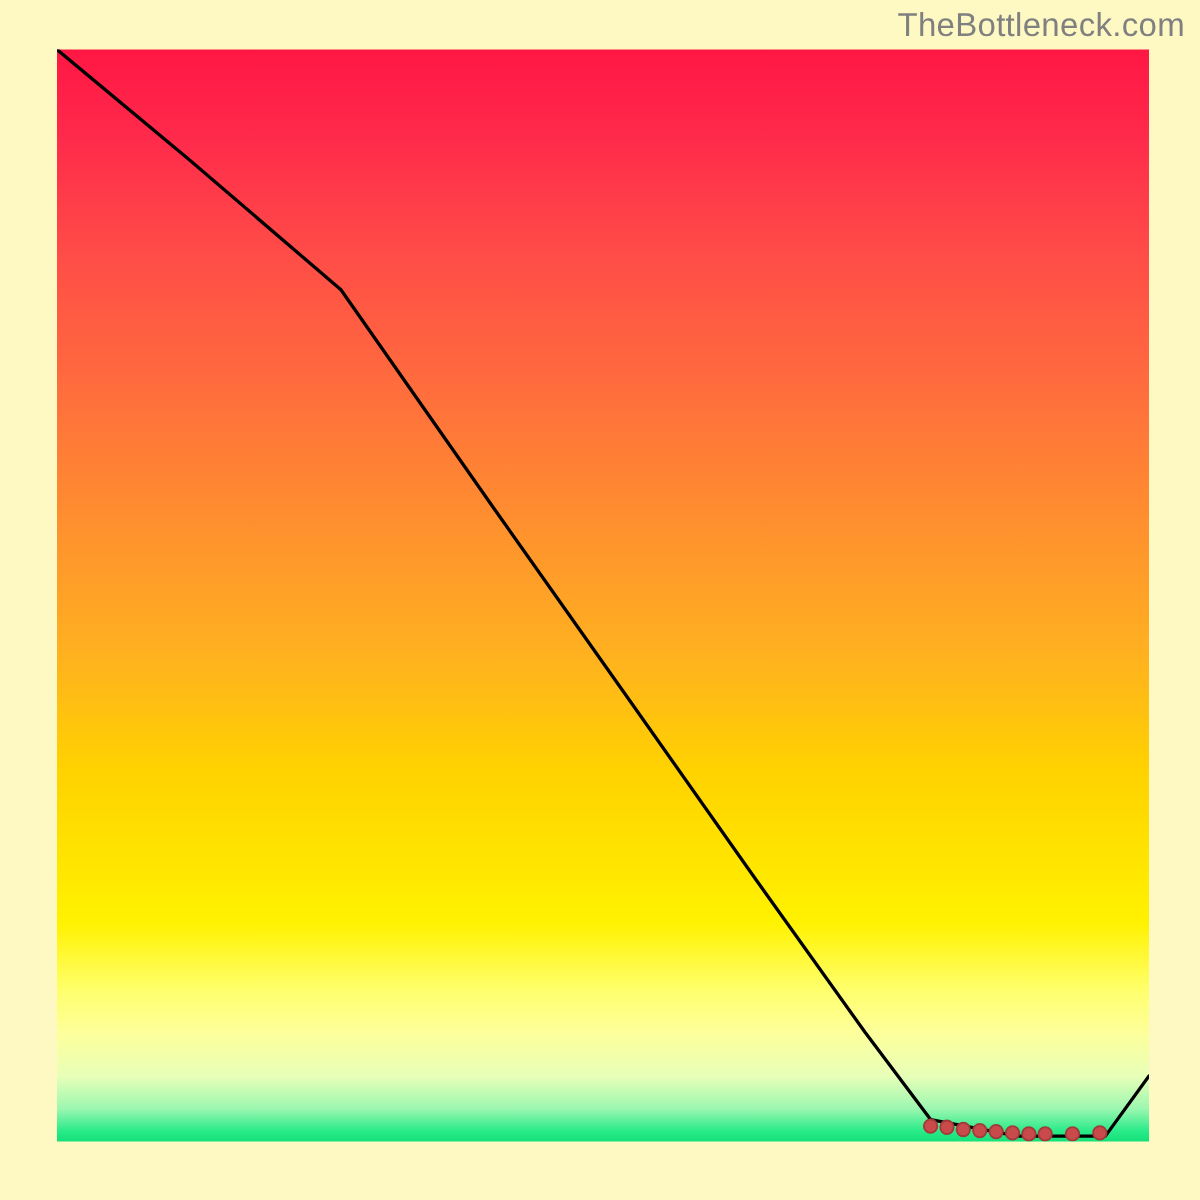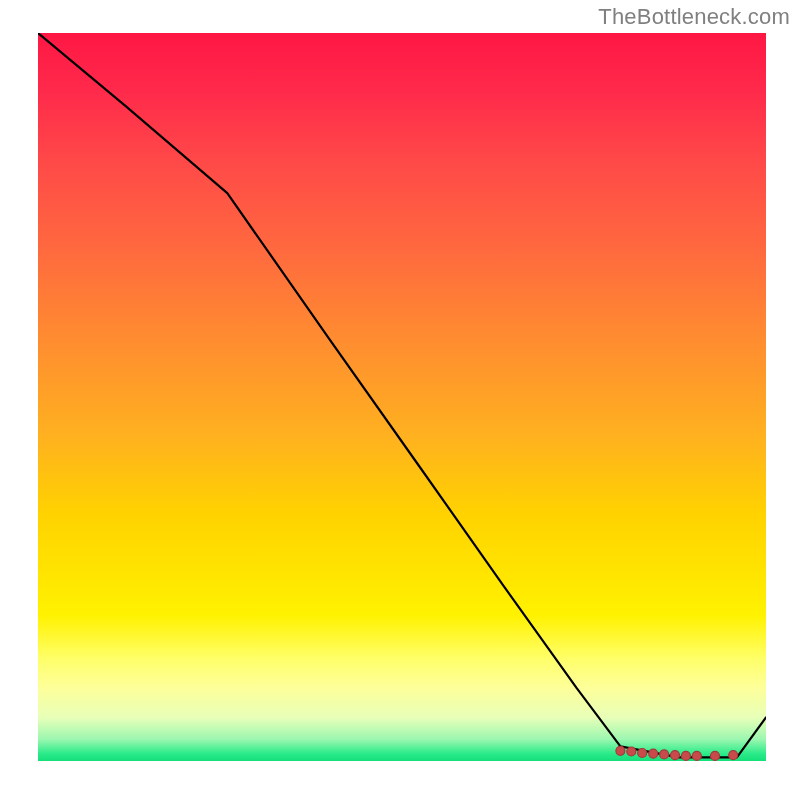--- a/index.html
+++ b/index.html
@@ -8,21 +8,21 @@
     width: 800px;
     height: 800px;
     background: #000;
     overflow: hidden;
     font-family: Arial, Helvetica, sans-serif;
   }
   .frame {
     position: relative;
     width: 800px;
     height: 800px;
-    background: #ffffff;
+    background: #fef9c3;
   }
   .attribution {
     position: absolute;
     top: 4px;
     right: 10px;
     color: #808080;
     font-size: 22px;
     font-weight: 500;
     letter-spacing: 0.2px;
   }

